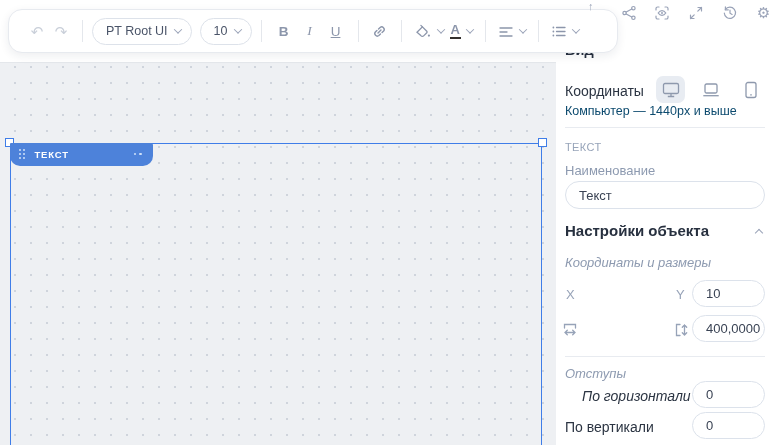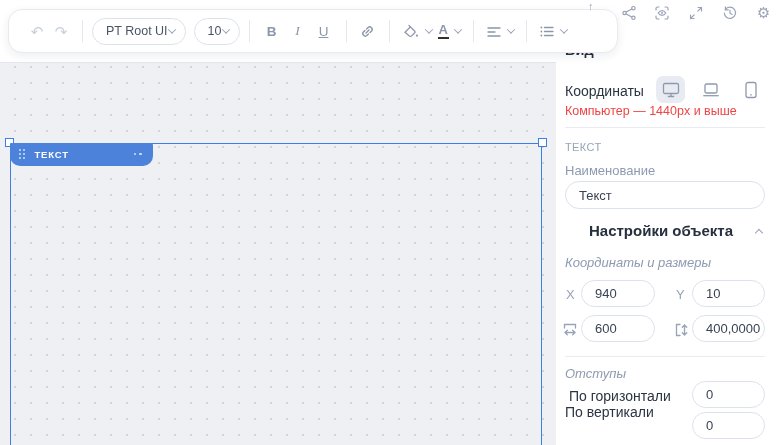--- a/index.html
+++ b/index.html
@@ -33,21 +33,21 @@
   
   .toolbar { position:absolute; left:8px; top:9px; width:610px; height:44px;
     background:#fff; border:1px solid #e7eaef; border-radius:14px;
     box-shadow:0 3px 10px rgba(30,40,60,.08);
     display:flex; align-items:center; padding:0 16px; z-index:30; }
   .tb-ico { color:#8c96ab; font-size:15px; line-height:1; display:inline-flex;
     align-items:center; justify-content:center; width:24px; height:24px; cursor:pointer; }
   .tb-ico.disabled { color:#c9cfd9; }
   .tb-div { width:1px; height:22px; background:#e4e7ec; margin:0 9px; }
   .pill { height:27px; border:1px solid #dde2ea; border-radius:14px;
-    display:inline-flex; align-items:center; padding:0 10px 0 13px; gap:1px;
+    display:inline-flex; align-items:center; padding:0 10px 0 13px; gap:7px;
     color:#4a5468; font-size:12.5px; cursor:pointer; background:#fff; }
   .pill + .pill { margin-left:8px; }
   .chev { width:6px; height:6px; border-right:1.4px solid #9aa3b8;
     border-bottom:1.4px solid #9aa3b8; transform:rotate(45deg) translate(-1px,-1px); }
   .chev-up { transform:rotate(-135deg); }
   .fmt { font-size:13.5px; color:#8c96ab; width:26px; text-align:center; cursor:pointer; }
   .fmt.b { font-weight:bold; }
   .fmt.i { font-style:italic; font-family:"Liberation Serif", serif; }
   .fmt.u { text-decoration:underline; }
   .combo { display:inline-flex; align-items:center; gap:6px; cursor:pointer;
@@ -67,21 +67,21 @@
   .gear-glyph { font-size:15px; line-height:1; }
 
   
   .panel { position:absolute; left:556px; top:0; width:224px; height:445px;
     background:#fff; z-index:10; }
   .panel .abs { position:absolute; }
   .h1 { font-size:14.5px; font-weight:bold; color:#27303f; }
   .lbl-dark { font-size:14px; color:#2b3442; }
   .lbl-gray { font-size:13px; color:#8d9ab0; }
   .lbl-tiny { font-size:11px; color:#97a4b9; letter-spacing:.4px; }
-  .hint { font-size:12.5px; color:#ef4444; }
+  .hint { font-size:12.5px; color:#0c4a6e; }
   .divider { height:1px; background:#e8ebf0; width:200px; }
   .inp { border:1px solid #dce2eb; border-radius:14px; background:#fff;
     font-family:"Liberation Sans", sans-serif; font-size:13px; color:#3a4354;
     padding:0 4px 0 13px; outline:none; }
   .dev-row { display:flex; gap:11px; align-items:center; }
   .dev { width:29px; height:27px; display:inline-flex; align-items:center;
     justify-content:center; border-radius:7px; cursor:pointer; }
   .dev.sel { background:#e8ecf2; }
   .dev svg { stroke:#8e99ad; fill:none; stroke-width:1.3; stroke-linejoin:round; }
   .dim-ico { color:#97a3b8; display:inline-flex; }
@@ -232,49 +232,47 @@
       </span>
     </div>
     <div class="abs hint" style="left:9px; top:104px;">Компьютер — 1440px и выше</div>
 
     <div class="abs divider" style="left:9px; top:127px;"></div>
 
     <div class="abs lbl-tiny" style="left:9px; top:141px;">ТЕКСТ</div>
     <div class="abs lbl-gray" style="left:9px; top:163px;">Наименование</div>
     <input class="abs inp" style="left: 9px; top: 181px; width: 200px; height: 28px;" value="Текст">
 
-    <div class="abs h1" style="left:9px; top:222px; font-size:15px;margin-left:24px;">Настройки объекта</div>
+    <div class="abs h1" style="left:9px; top:222px; font-size:15px;">Настройки объекта</div>
     <span class="abs chev chev-up" style="left:200px; top:230px;"></span>
 
     <div class="abs lbl-gray" style="left:9px; top:255px;font-style:italic;">Координаты и размеры</div>
 
     <span class="abs coord-lbl" style="left:10px; top:287px;">X</span>
-    <input class="abs inp" style="left: 25px; top: 280px; width: 74px; height: 27px;" value="940">
     <span class="abs coord-lbl" style="left:120px; top:287px;">Y</span>
     <input class="abs inp" style="left: 136px; top: 280px; width: 73px; height: 27px;" value="10">
 
     <span class="abs dim-ico" style="left:6px; top:322px;">
       <svg width="16" height="16" viewBox="0 0 16 16">
         <path d="M2.5 6V2.5h11V6"></path>
         <path d="M3 10.5h10M5.3 8.3L3 10.5l2.3 2.2M10.7 8.3l2.3 2.2-2.3 2.2"></path>
       </svg>
     </span>
-    <input class="abs inp" style="left: 25px; top: 315px; width: 74px; height: 27px;" value="600">
     <span class="abs dim-ico" style="left:118px; top:322px;">
       <svg width="16" height="16" viewBox="0 0 16 16">
         <path d="M6 2.5H2.5v11H6"></path>
         <path d="M10.5 3v10M8.3 5.3L10.5 3l2.2 2.3M8.3 10.7l2.2 2.3 2.2-2.3"></path>
       </svg>
     </span>
     <input class="abs inp" style="left: 136px; top: 315px; width: 73px; height: 27px;" value="400,00000">
 
     <div class="abs divider" style="left:9px; top:356px;"></div>
 
     <div class="abs lbl-gray" style="left:9px; top:366px;font-style:italic;">Отступы</div>
 
-    <div class="abs lbl-dark" style="left:13px; top:388px;">По горизонтали</div>
+    <div class="abs lbl-dark" style="left:26px; top:388px;font-style:italic;">По горизонтали</div>
     <input class="abs inp" style="left: 136px; top: 381px; width: 73px; height: 27px;" value="0">
 
-    <div class="abs lbl-dark" style="left:9px; top:404px;">По вертикали</div>
+    <div class="abs lbl-dark" style="left:9px; top:419px;">По вертикали</div>
     <input class="abs inp" style="left: 136px; top: 412px; width: 73px; height: 27px;" value="0">
   </div>
 
 </div>
 
 </body></html>

